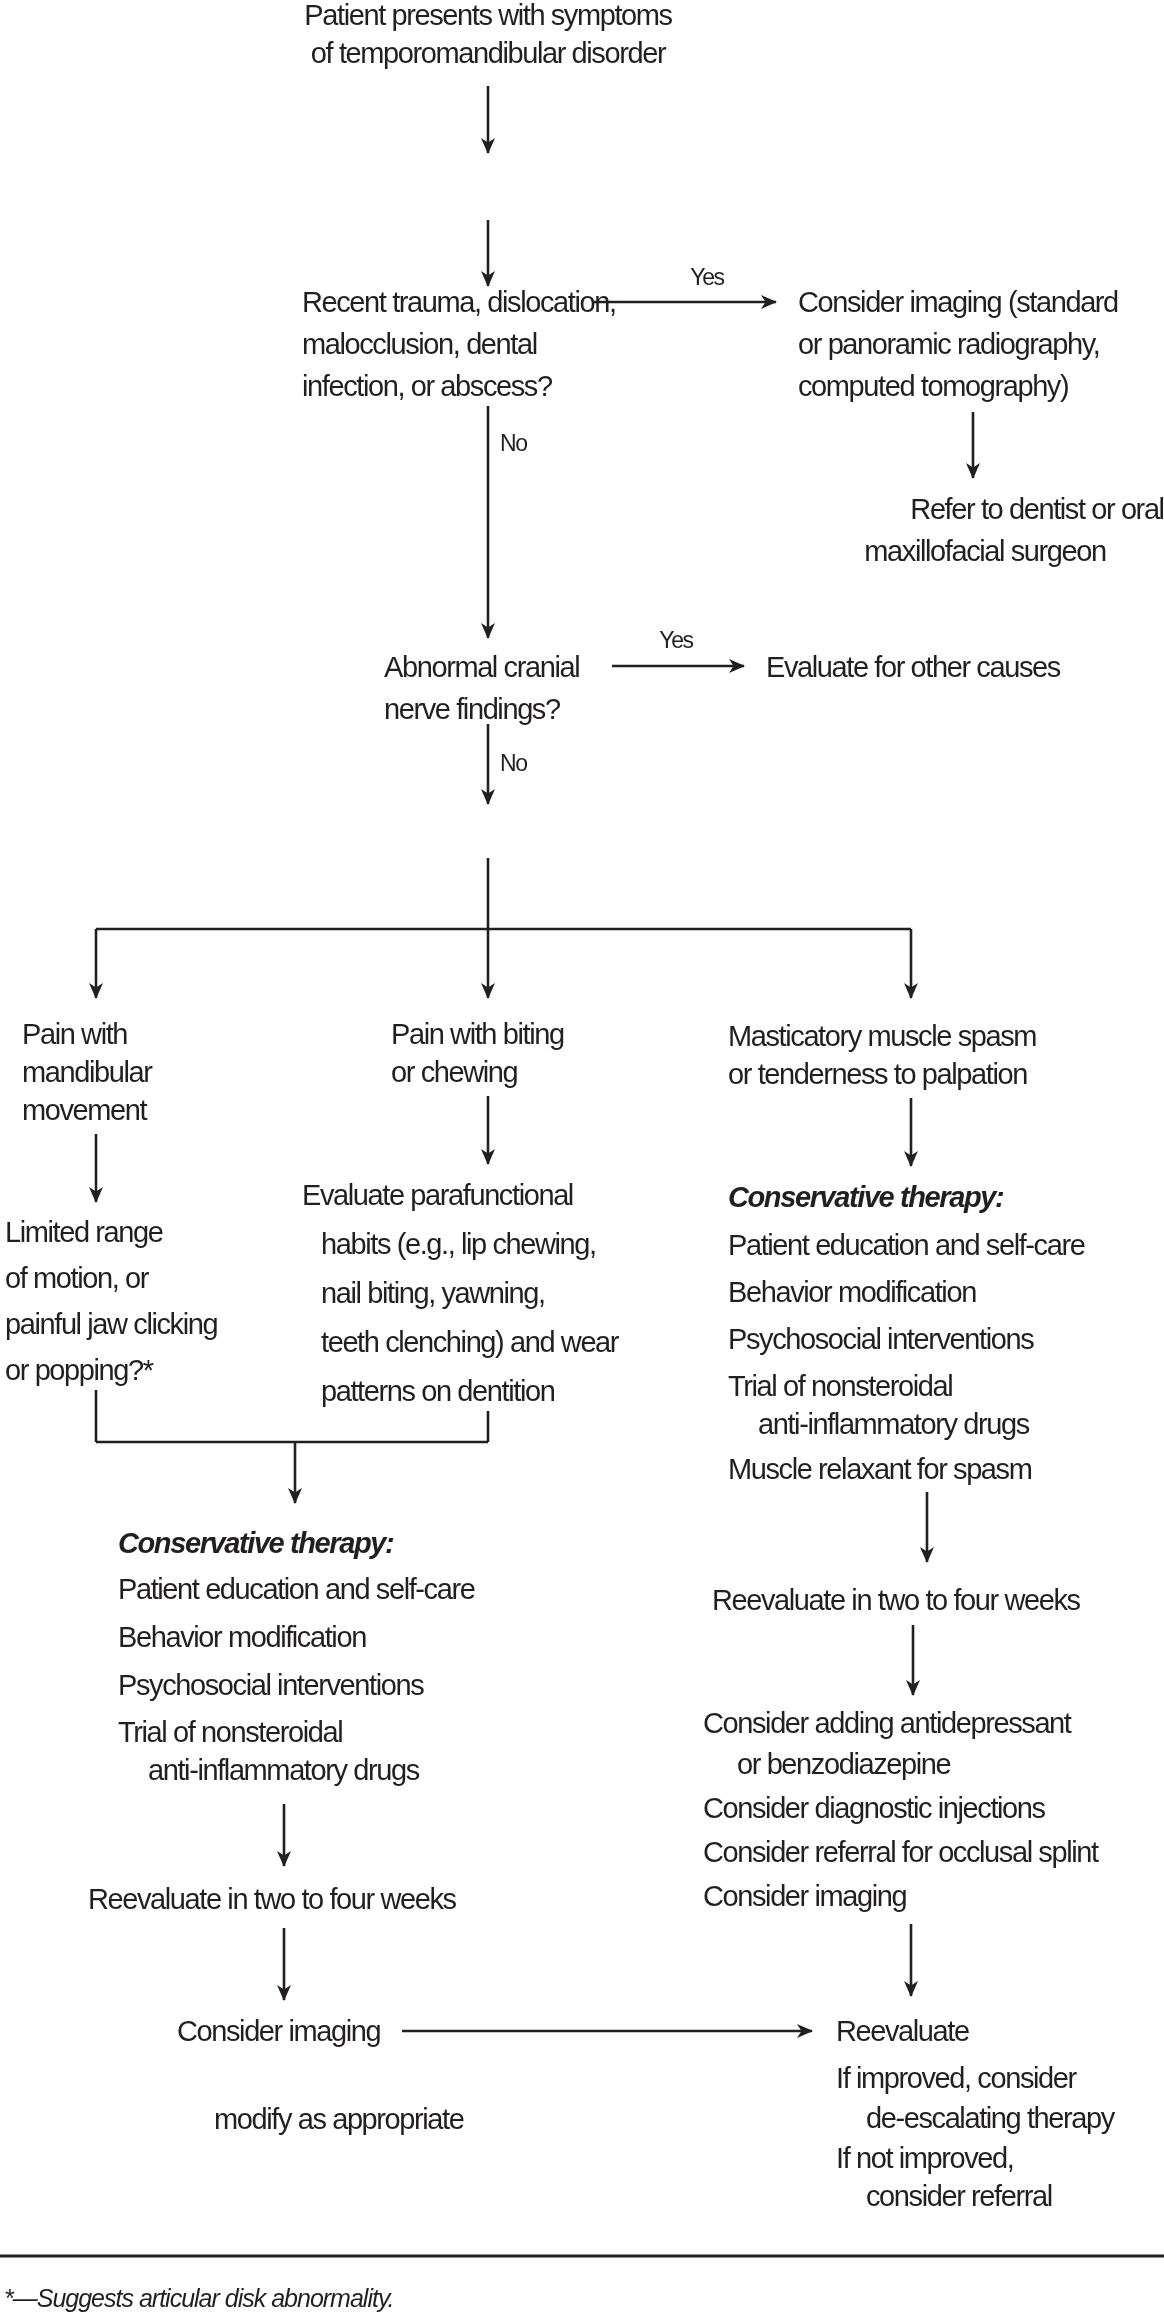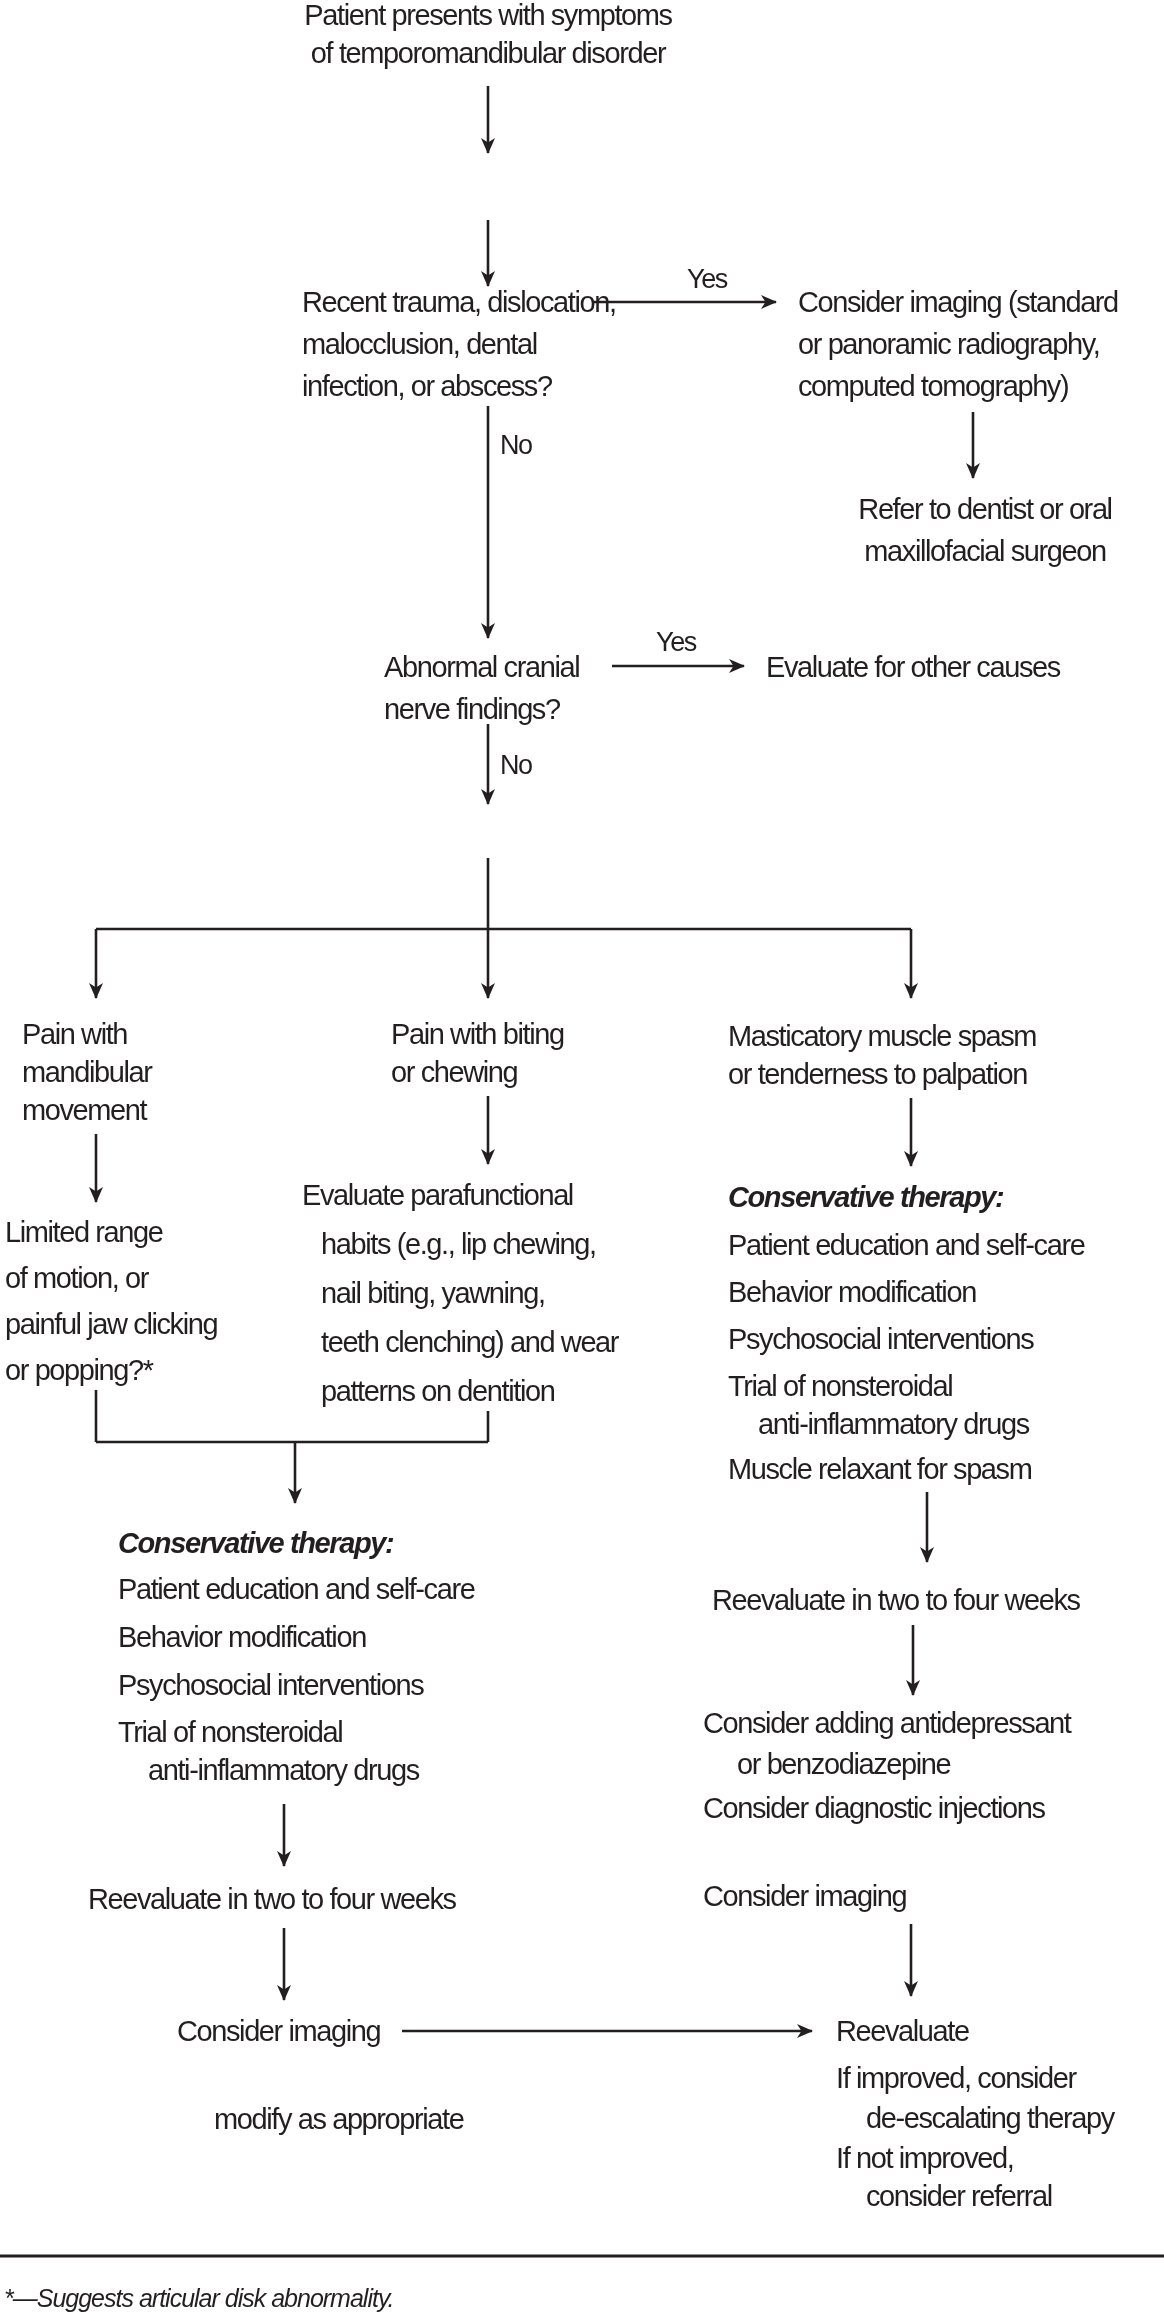--- a/index.html
+++ b/index.html
@@ -10,21 +10,21 @@
     position:absolute;
     white-space:nowrap;
     font-family:"Liberation Sans",sans-serif;
     font-size:29px;
     line-height:1;
     letter-spacing:-1.4px;
     color:#231f20;
   }
   .c{transform:translateX(-50%);}
   .b{font-weight:700;font-style:italic;}
-  .lbl{font-size:27px;}
+  .lbl{font-size:23px;}
   .foot{font-style:italic;font-size:25px;letter-spacing:-1px;}
 </style>
 </head>
 <body>
 
 <div class="page">
 
   <svg class="wires" width="1164" height="2320" viewBox="0 0 1164 2320" stroke="#231f20" stroke-width="2.6" fill="none">
     <defs>
       <marker id="ah" viewBox="0 0 18 14" refX="15" refY="7" markerWidth="18" markerHeight="14" orient="auto" markerUnits="userSpaceOnUse">
@@ -72,21 +72,21 @@
   <div class="t" style="left:302px;top:288px">Recent trauma, dislocation,</div>
   <div class="t" style="left:302px;top:330px">malocclusion, dental</div>
   <div class="t" style="left:302px;top:372px">infection, or abscess?</div>
   <div class="t c lbl" style="left:707px;top:266px">Yes</div>
   <div class="t lbl" style="left:500px;top:432px">No</div>
 
   <div class="t" style="left:798px;top:288px">Consider imaging (standard</div>
   <div class="t" style="left:798px;top:330px">or panoramic radiography,</div>
   <div class="t" style="left:798px;top:372px">computed tomography)</div>
 
-  <div class="t c" style="left:985px;top:495px">Refer to dentist or oral</div>
+  <div class="t c" style="left:1037px;top:495px">Refer to dentist or oral</div>
   <div class="t c" style="left:985px;top:537px">maxillofacial surgeon</div>
 
   <div class="t" style="left:384px;top:653px">Abnormal cranial</div>
   <div class="t" style="left:384px;top:695px">nerve findings?</div>
   <div class="t c lbl" style="left:676px;top:629px">Yes</div>
   <div class="t" style="left:766px;top:653px">Evaluate for other causes</div>
   <div class="t lbl" style="left:500px;top:752px">No</div>
 
 
   <div class="t" style="left:22px;top:1020px">Pain with</div>
@@ -124,20 +124,21 @@
   <div class="t" style="left:118px;top:1671px">Psychosocial interventions</div>
   <div class="t" style="left:118px;top:1718px">Trial of nonsteroidal</div>
   <div class="t" style="left:148px;top:1756px">anti-inflammatory drugs</div>
 
   <div class="t" style="left:712px;top:1586px">Reevaluate in two to four weeks</div>
   <div class="t" style="left:88px;top:1885px">Reevaluate in two to four weeks</div>
 
   <div class="t" style="left:703px;top:1709px">Consider adding antidepressant</div>
   <div class="t" style="left:737px;top:1750px">or benzodiazepine</div>
   <div class="t" style="left:703px;top:1794px">Consider diagnostic injections</div>
+  <div class="t" style="left:703px;top:1838px">Consider referral for occlusal splint</div>
   <div class="t" style="left:703px;top:1882px">Consider imaging</div>
 
   <div class="t" style="left:177px;top:2017px">Consider imaging</div>
   <div class="t" style="left:836px;top:2017px">Reevaluate</div>
 
   <div class="t" style="left:214px;top:2105px">modify as appropriate</div>
 
   <div class="t" style="left:836px;top:2064px">If improved, consider</div>
   <div class="t" style="left:866px;top:2104px">de-escalating therapy</div>
   <div class="t" style="left:836px;top:2144px">If not improved,</div>

